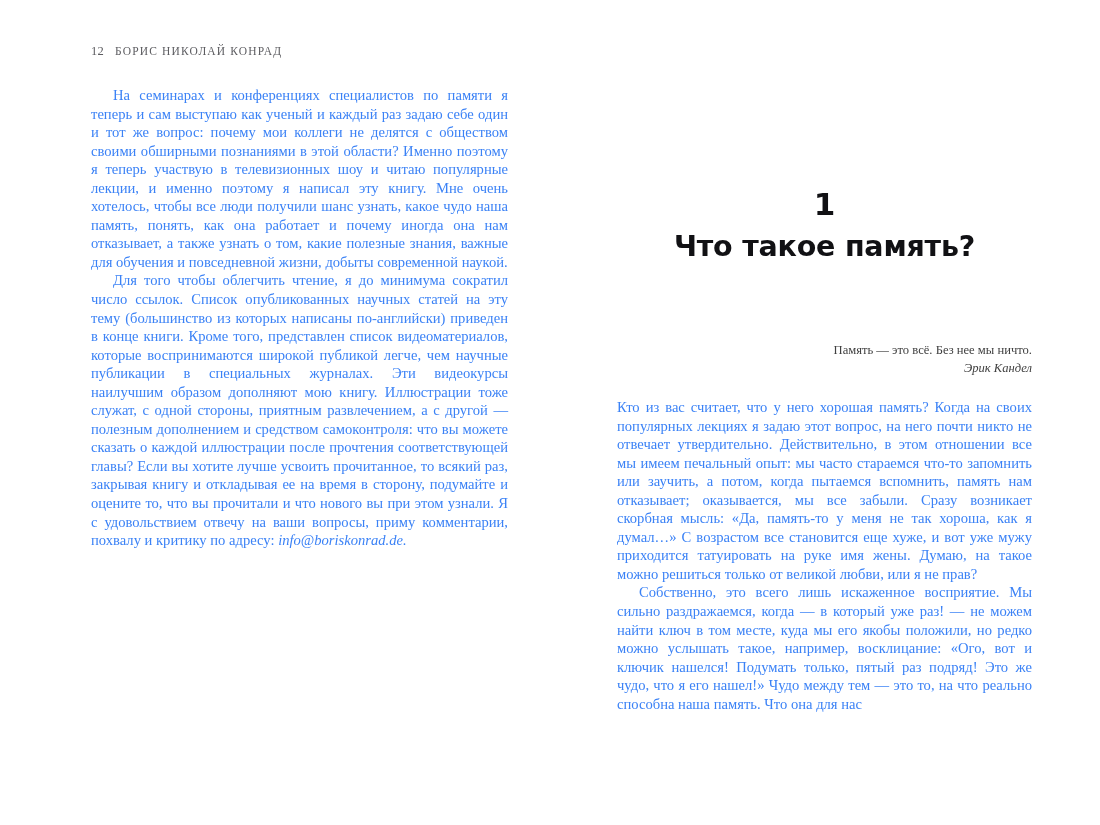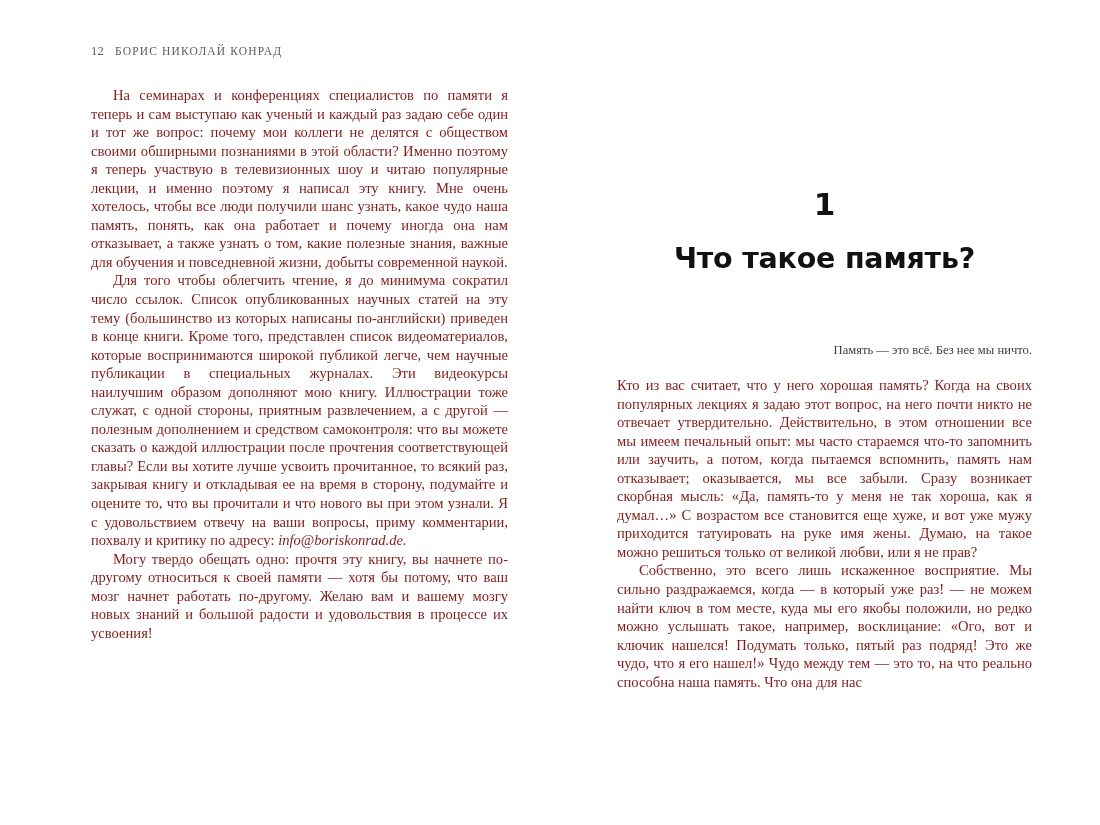--- a/index.html
+++ b/index.html
@@ -69,21 +69,21 @@
   .chapter-number {
     font-size: 31px;
     font-weight: 700;
     line-height: 1.05;
     letter-spacing: 0px;
   }
   .chapter-title {
     font-size: 28.5px;
     font-weight: 700;
     line-height: 1.2;
-    margin-top: 21px;
+    margin-top: 9px;
     letter-spacing: -0.2px;
   }
 
   .epigraph {
     position: absolute;
     left: 67px;
     top: 342px;
     width: 415px;
     text-align: right;
     font-size: 12.6px;
@@ -92,34 +92,34 @@
   }
   .epigraph .attrib {
     font-style: italic;
     display: block;
     margin-top: 1px;
   }
 
   .recto-col {
     position: absolute;
     left: 67px;
-    top: 376px;
+    top: 398px;
     width: 415px;
   }
 
   
   .body-col p {
     margin: 0;
     font-size: 14.6px;
     line-height: 18.55px;
     text-align: justify;
     text-justify: inter-word;
     text-indent: 22px;
     hyphens: manual;
-    color: #7f1d1d;
+    color: #3b82f6;
   }
   .body-col p.noindent {
     text-indent: 0;
   }
   .body-col em {
   }
 </style>
 </head>
 <body>
 
@@ -127,34 +127,34 @@
 
   <div class="verso">
 
     <div class="running-head">
       <span class="folio">12</span><span class="rh-title">Борис Николай Конрад</span>
     </div>
 
     <div class="verso-col body-col">
       <p>На семинарах и конференциях специалистов по памяти я теперь и сам выступаю как ученый и каждый раз задаю себе один и тот же вопрос: почему мои коллеги не делятся с обществом своими обширными познаниями в этой области? Именно поэтому я теперь участвую в телевизионных шоу и читаю популярные лекции, и именно поэтому я написал эту книгу. Мне очень хотелось, чтобы все люди получили шанс узнать, какое чудо наша память, понять, как она работает и почему иногда она нам отказывает, а также узнать о том, какие полезные знания, важные для обучения и повседневной жизни, добыты современной наукой.</p>
       <p><span>Для того чтобы облегчить чтение, я до минимума сократил число ссылок. Список опубликованных научных статей на эту тему (большинство из которых написаны по-английски) приведен в конце книги. Кроме того, представлен список видеоматериалов, которые воспринимаются широкой публикой легче, чем научные публикации в специальных журналах. Эти видеокурсы наилучшим образом дополняют мою книгу. Иллюстрации тоже служат, с одной стороны, приятным развлечением, а с другой — полезным дополнением и средством самоконтроля: что вы можете сказать о каждой иллюстрации после прочтения соответствующей главы? Если вы хотите лучше усвоить прочитанное, то всякий раз, закрывая книгу и откладывая ее на время в сторону, подумайте и оцените то, что вы прочитали и что нового вы при этом узнали. Я с удовольствием отвечу на ваши вопросы, приму комментарии, похвалу и критику по адресу: </span><em>info@boriskonrad.de.</em></p>
-      <p>Могу твердо обещать одно: прочтя эту книгу, вы начнете по-другому относиться к своей памяти — хотя бы потому, что ваш мозг начнет работать по-другому. Желаю вам и вашему мозгу новых знаний и большой радости и удовольствия в процессе их усвоения!</p>
     </div>
 
   </div>
 
   <div class="recto">
 
     <div class="chapter-block">
       <div class="chapter-number">1</div>
       <div class="chapter-title">Что такое память?</div>
     </div>
 
     <div class="epigraph">
       <span>Память — это всё. Без нее мы ничто.</span>
+      <span class="attrib">Эрик Кандел</span>
     </div>
 
     <div class="recto-col body-col">
       <p class="noindent">Кто из вас считает, что у него хорошая память? Когда на своих популярных лекциях я задаю этот вопрос, на него почти никто не отвечает утвердительно. Действительно, в этом отношении все мы имеем печальный опыт: мы часто стараемся что-то запомнить или заучить, а потом, когда пытаемся вспомнить, память нам отказывает; оказывается, мы все забыли. Сразу возникает скорбная мысль: «Да, память-то у меня не так хороша, как я думал…» С возрастом все становится еще хуже, и вот уже мужу приходится татуировать на руке имя жены. Думаю, на такое можно решиться только от великой любви, или я не прав?</p>
       <p>Собственно, это всего лишь искаженное восприятие. Мы сильно раздражаемся, когда — в который уже раз! — не можем найти ключ в том месте, куда мы его якобы положили, но редко можно услышать такое, например, восклицание: «Ого, вот и ключик нашелся! Подумать только, пятый раз подряд! Это же чудо, что я его нашел!» Чудо между тем — это то, на что реально способна наша память. Что она для нас</p>
     </div>
 
   </div>
 
 </div>

